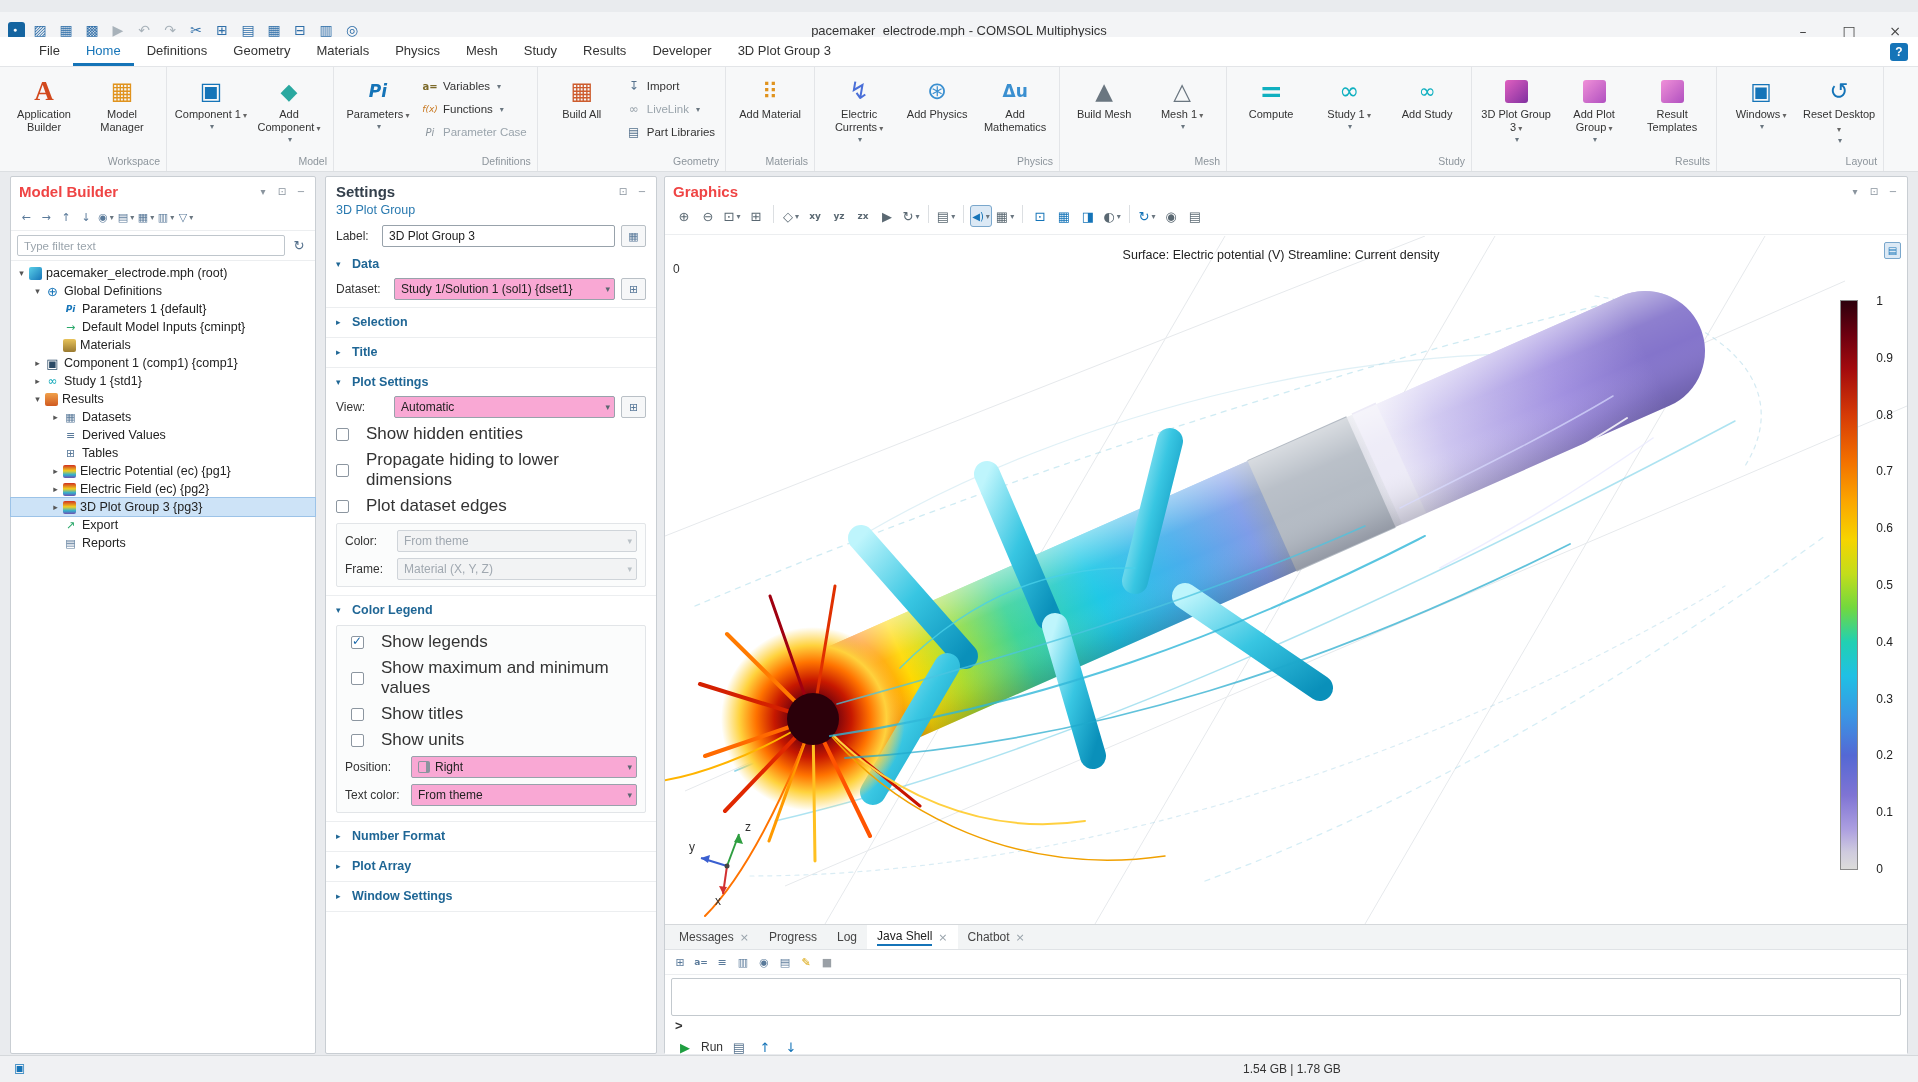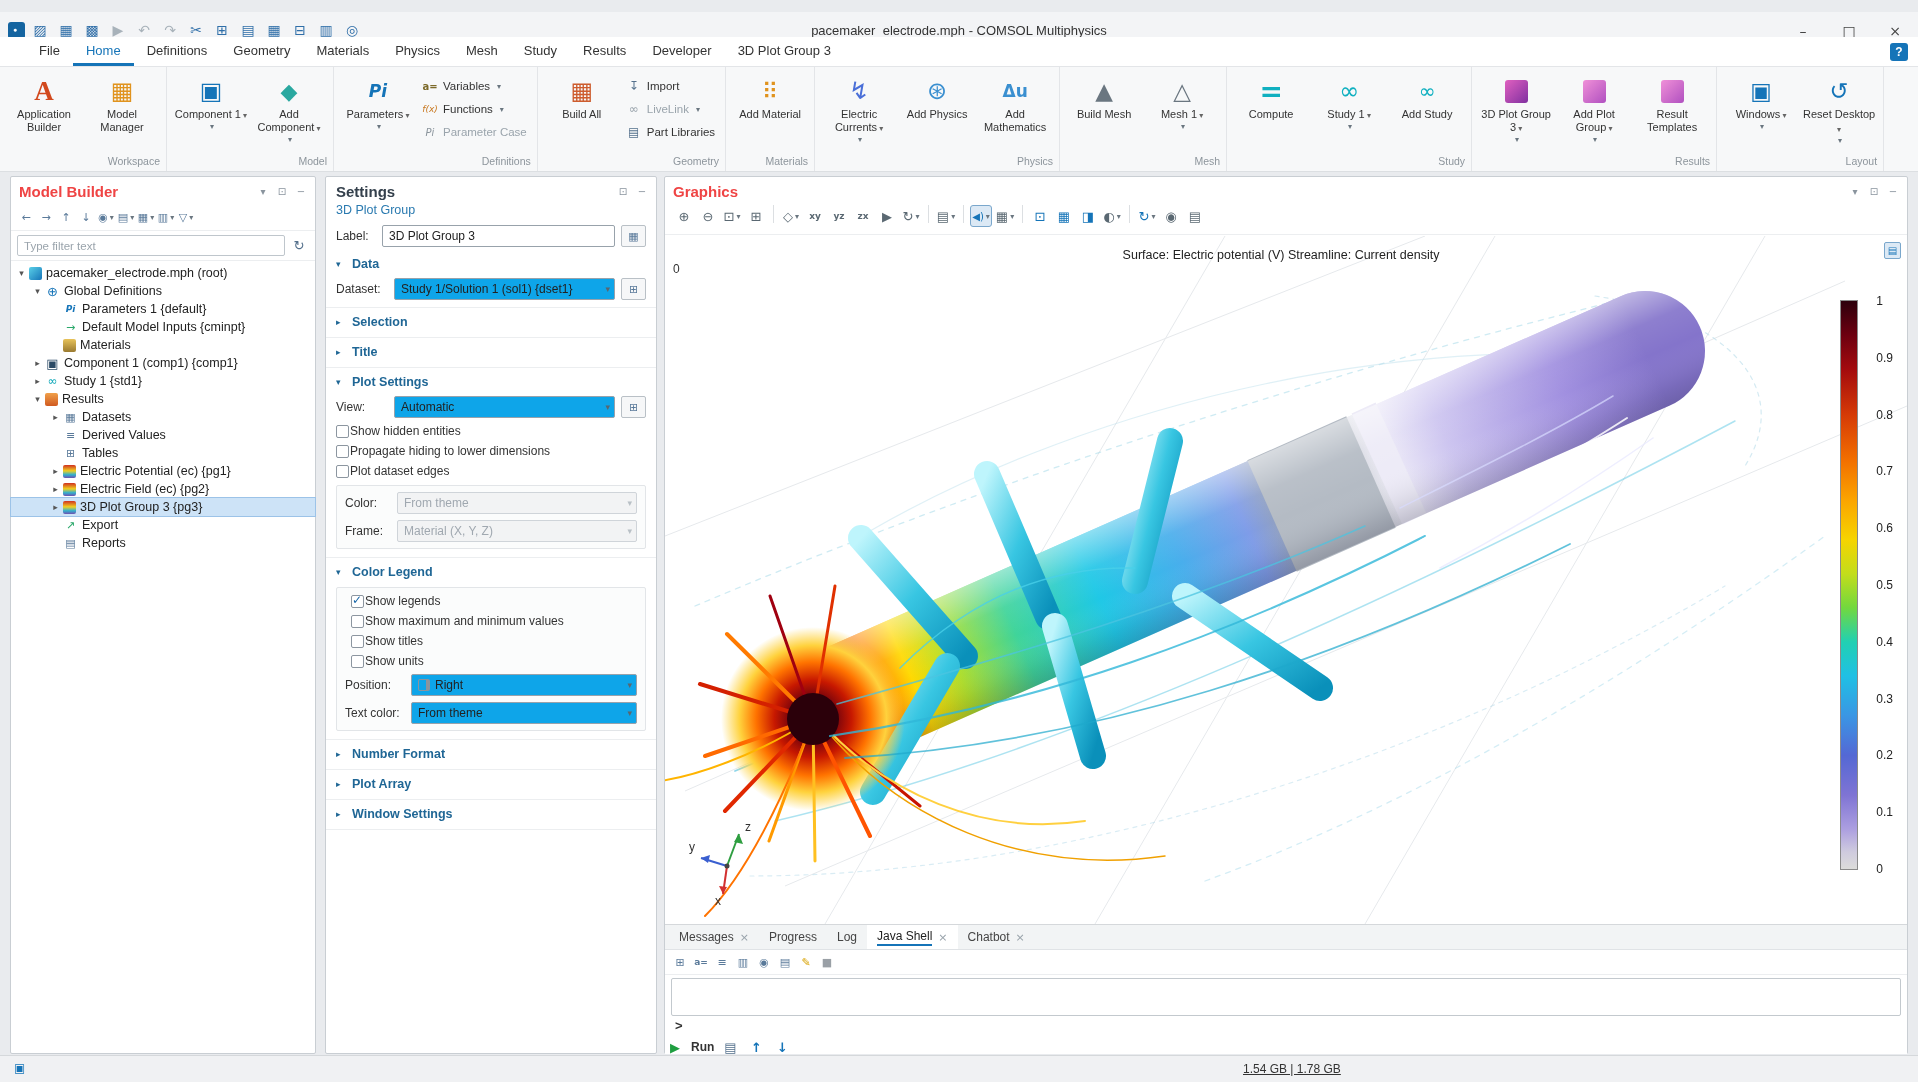--- a/index.html
+++ b/index.html
@@ -114,30 +114,30 @@
   .shead{padding:6px 10px 0 10px;}
   .stt{font-size:15px;font-weight:700;color:#34404c;}
   .sst{font-size:12.5px;color:#2a7ab0;margin-top:3px;}
   .plotrow{display:flex;align-items:center;gap:6px;height:26px;padding:0 10px;margin-top:4px;border-bottom:1px solid #e4e6e9;}
   .pbi{width:15px;height:15px;border-radius:2px;background:linear-gradient(180deg,#d03020,#f0d020 45%,#30b0d0 75%,#7050b0);}
   .pbl{font-size:12.5px;color:#333;}
   .frow{display:flex;align-items:center;gap:6px;padding:3px 10px;}
   .flab{min-width:52px;font-size:12px;color:#333;}
   .fin{flex:1;height:22px;border:1px solid #98a2ab;border-radius:2px;font-size:12px;padding:0 6px;color:#222;background:#fff;}
   .fbtn{width:25px;height:22px;border:1px solid #b9c0c6;border-radius:2px;background:#f6f7f8;display:flex;align-items:center;justify-content:center;font-family:"DejaVu Sans",sans-serif;font-size:11px;color:#5a7a9a;}
-  .fsel{flex:1;height:22px;border:1px solid #98a2ab;border-radius:2px;background:#0ea5e9;display:flex;align-items:center;gap:5px;font-size:12px;color:#222;padding:0 16px 0 6px;position:relative;white-space:nowrap;overflow:hidden;}
+  .fsel{flex:1;height:22px;border:1px solid #98a2ab;border-radius:2px;background:#f9a8d4;display:flex;align-items:center;gap:5px;font-size:12px;color:#222;padding:0 16px 0 6px;position:relative;white-space:nowrap;overflow:hidden;}
   .fsel::after{content:"▾";position:absolute;right:4px;top:5px;font-size:9px;color:#5a6670;font-family:"DejaVu Sans",sans-serif;}
   .fsel.dis{background:#f2f3f4;color:#a0a8b0;border-color:#cfd4d9;}
   .fsel.dis::after{color:#b9c0c6;}
   .posic{width:12px;height:12px;border:1px solid #8a949e;border-radius:2px;border-right-width:4px;flex:none;}
   .sec{border-bottom:1px solid #eceef0;padding-bottom:4px;}
   .sech{display:flex;align-items:center;gap:6px;padding:7px 10px 4px 10px;font-size:12.5px;font-weight:700;color:#1f6695;}
   .chev{font-size:9px;color:#1f6695;font-family:"DejaVu Sans",sans-serif;width:10px;}
   .chev.open::before{content:"▾";} .chev.closed::before{content:"▸";}
-  .cbrow{display:flex;align-items:center;gap:1px;padding:3px 10px;font-size:12px;color:#333;}
+  .cbrow{display:flex;align-items:center;gap:17px;padding:3px 10px;font-size:17px;color:#333;}
   .cb{width:13px;height:13px;border:1px solid #8c96a0;border-radius:2px;background:#fff;position:relative;flex:none;}
   .cb.ck::after{content:"✓";position:absolute;left:0px;top:-3px;font-size:12px;font-weight:bold;color:#1565a8;font-family:"DejaVu Sans",sans-serif;}
   .sub{margin:4px 10px;border:1px solid #e2e5e8;border-radius:2px;background:#fbfcfc;padding:3px 4px;}
   .sub .frow{padding:3px 4px;}
   .sub .flab{min-width:46px;}
 
   
   .gtb{display:flex;align-items:flex-start;gap:2px;height:30px;padding:0 8px;border-bottom:1px solid #eceef0;}
   .gtb .icn{width:22px;height:22px;font-size:13px;color:#5a6872;border-radius:3px;}
   .gtb .tx{font-size:9px;font-weight:bold;letter-spacing:0;}
@@ -161,26 +161,26 @@
   .ctabs{display:flex;align-items:stretch;height:25px;background:#f2f4f5;border-bottom:1px solid #e0e3e6;padding-left:4px;}
   .ctab{display:flex;align-items:center;gap:6px;padding:0 10px;font-size:12px;color:#444;}
   .ctab.on{background:#fff;}
   .ctab.on .tlbl{border-bottom:2px solid #1574b8;padding-bottom:1px;color:#222;}
   .cx{font-size:11px;color:#98a2aa;font-family:"DejaVu Sans",sans-serif;}
   .cx::before{content:"×";}
   .ctb2{display:flex;align-items:center;gap:3px;height:25px;padding:0 6px;border-bottom:1px solid #eceef0;}
   .ctb2 .icn{width:18px;height:18px;font-size:11px;color:#5a7a9a;}
   .cin{margin:3px 6px 0 6px;height:38px;border:1px solid #c3c9ce;border-radius:2px;background:#fff;}
   .cprompt{padding:2px 10px;font-size:13px;font-weight:bold;color:#333;height:20px;}
-  .crun{display:flex;align-items:center;gap:6px;padding:0 0;height:22px;font-weight:bold;}
+  .crun{display:flex;align-items:center;gap:6px;padding:0 10px;height:22px;}
   .runlbl{font-size:12px;color:#333;}
 
   
   .status{position:absolute;left:0;top:1055px;width:1918px;height:27px;background:#f0f1f3;border-top:1px solid #d5d8db;}
-  .mem{position:absolute;left:1243px;top:6px;font-size:12px;color:#333;text-decoration:underline;}
+  .mem{position:absolute;left:1243px;top:6px;font-size:12px;color:#333;}
   .schip{position:absolute;left:14px;top:5px;width:16px;height:16px;font-size:12px;color:#1574b8;font-family:"DejaVu Sans",sans-serif;}
   .schip::before{content:"▣";}
 
   
   .i-open::before{content:"▨";} .i-save::before{content:"▦";} .i-sva::before{content:"▩";}
   .i-play::before{content:"▶";} .i-undo::before{content:"↶";} .i-redo::before{content:"↷";}
   .i-cut::before{content:"✂";} .i-copy::before{content:"⊞";} .i-paste::before{content:"▤";}
   .i-tbl::before{content:"▦";} .i-del::before{content:"⊟";} .i-grid::before{content:"▥";}
   .i-find::before{content:"◎";}
   .i-min::before{content:"–";} .i-max::before{content:"□";} .i-cls::before{content:"×";}

